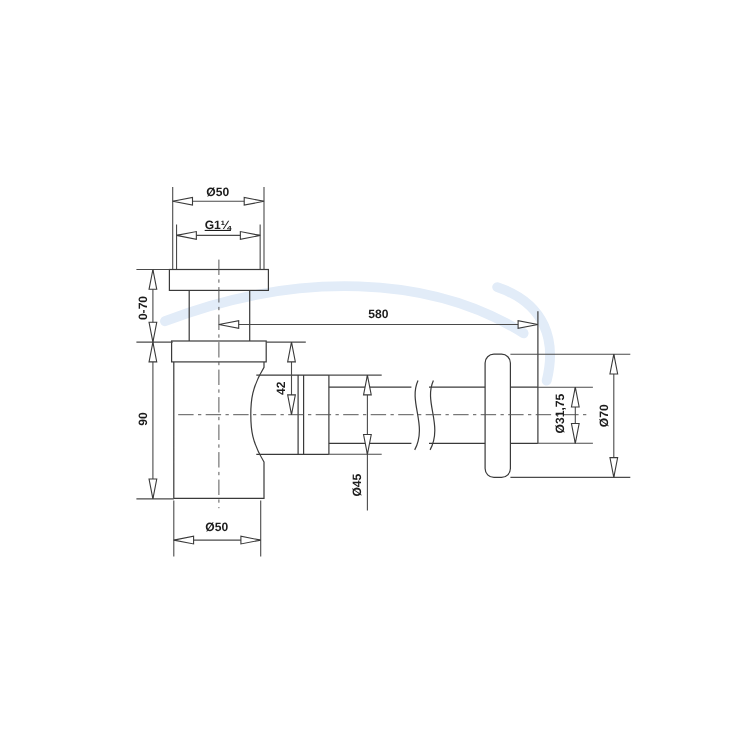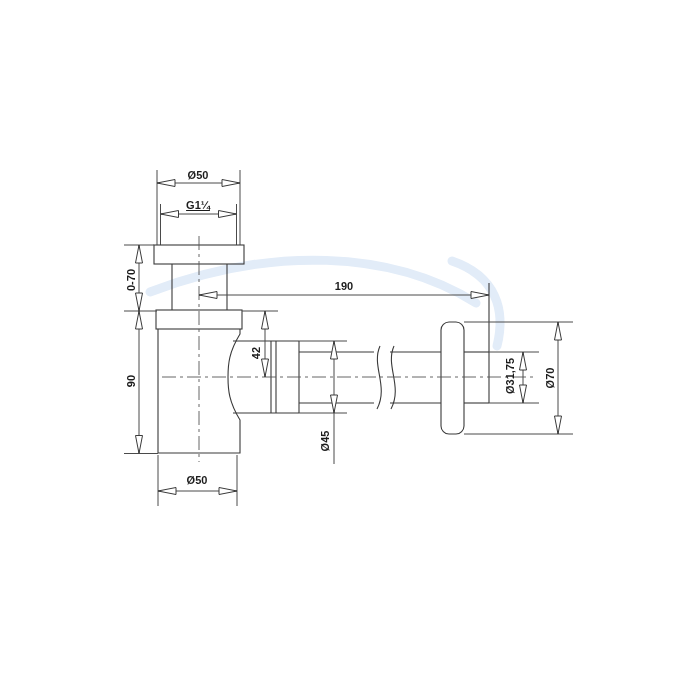--- a/index.html
+++ b/index.html
@@ -142,20 +142,20 @@
       <polygon class="arr" points="558,434 554.5,416 561.5,416"></polygon>
       <polygon class="arr" points="158,491 176,487.5 176,494.5"></polygon>
       <polygon class="arr" points="237,491 219,487.5 219,494.5"></polygon>
     </g>
   </svg>
 
   <div class="lbl" style="left:198px;top:175px;">Ø50</div>
   <div class="lbl" style="left:198px;top:205px;text-decoration:underline;">G1¼</div>
   <div class="lbl rot" style="left:131px;top:280px;">0-70</div>
   <div class="lbl rot" style="left:131px;top:381px;">90</div>
-  <div class="lbl" style="left:344px;top:286px;">190</div>
+  <div class="lbl" style="left:344px;top:286px;">580</div>
   <div class="lbl rot" style="left:256px;top:353px;">42</div>
   <div class="lbl rot" style="left:325px;top:441px;">Ø45</div>
   <div class="lbl rot" style="left:510px;top:376px;">Ø31,75</div>
   <div class="lbl rot" style="left:550px;top:378px;">Ø70</div>
   <div class="lbl" style="left:197px;top:480px;">Ø50</div>
 
 </div>
 
 </body></html>

